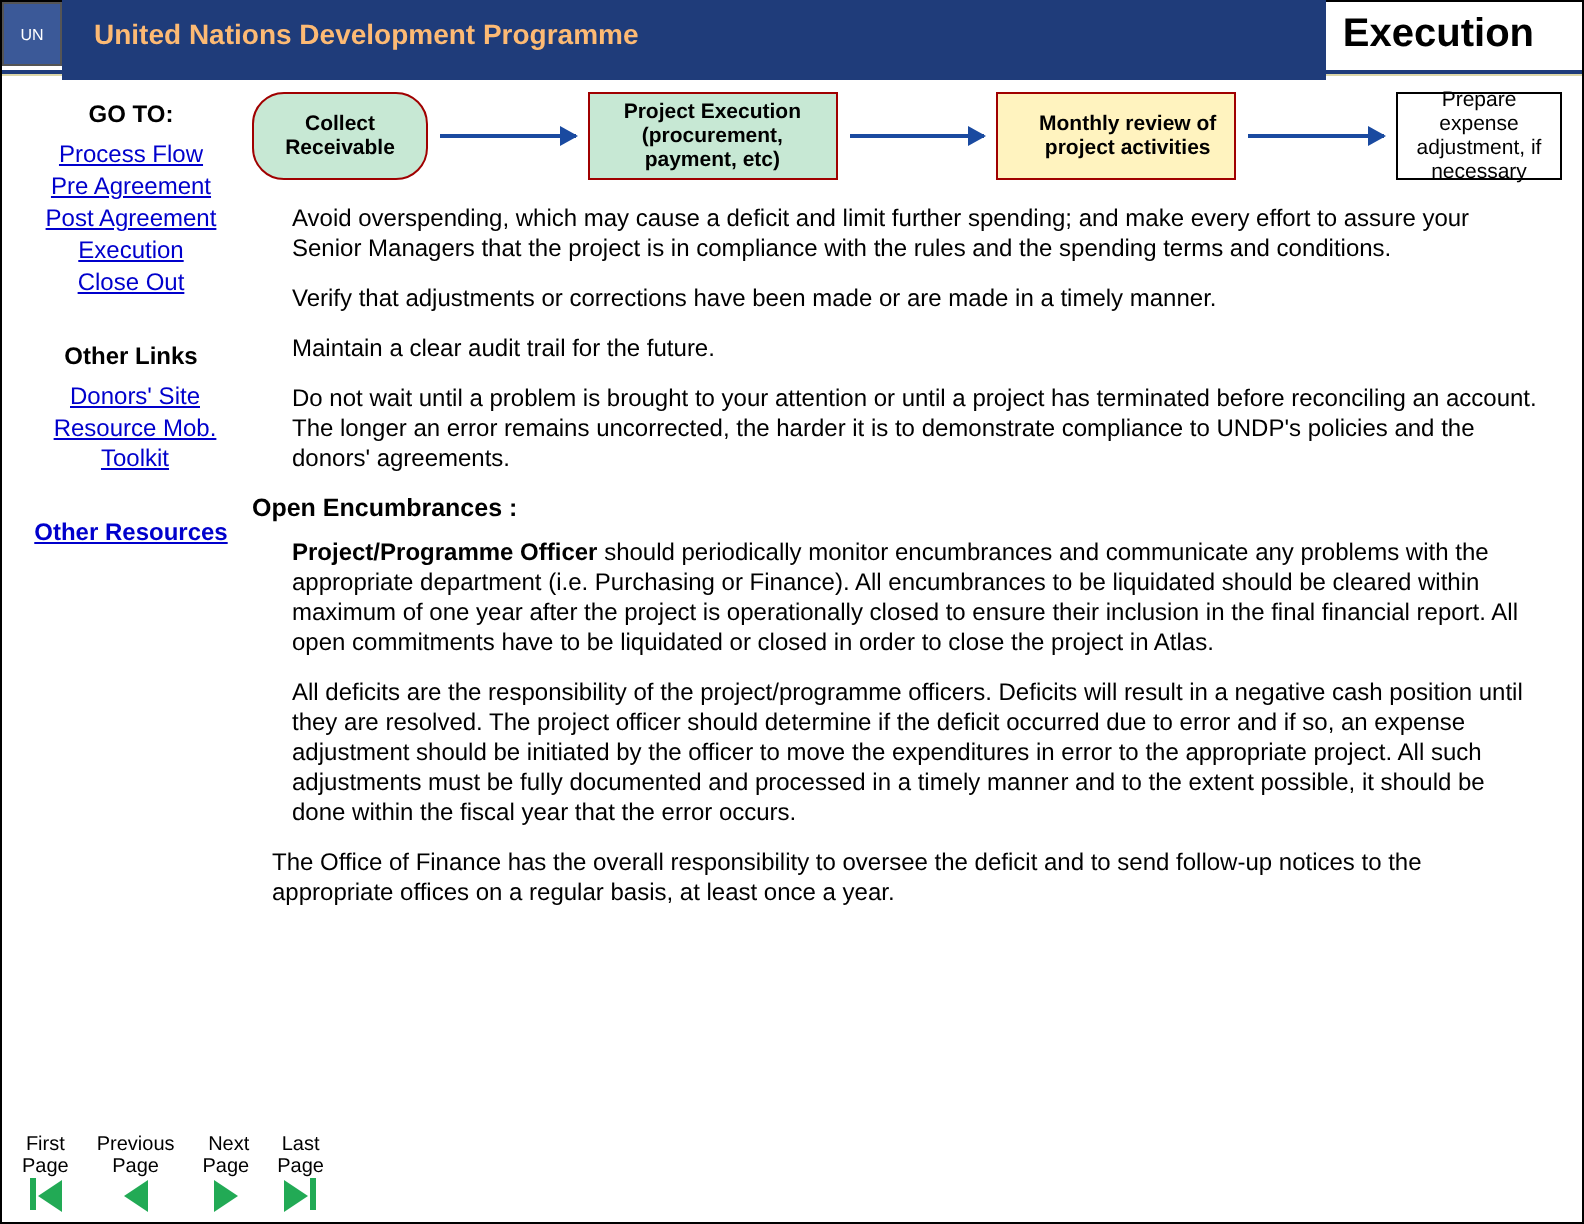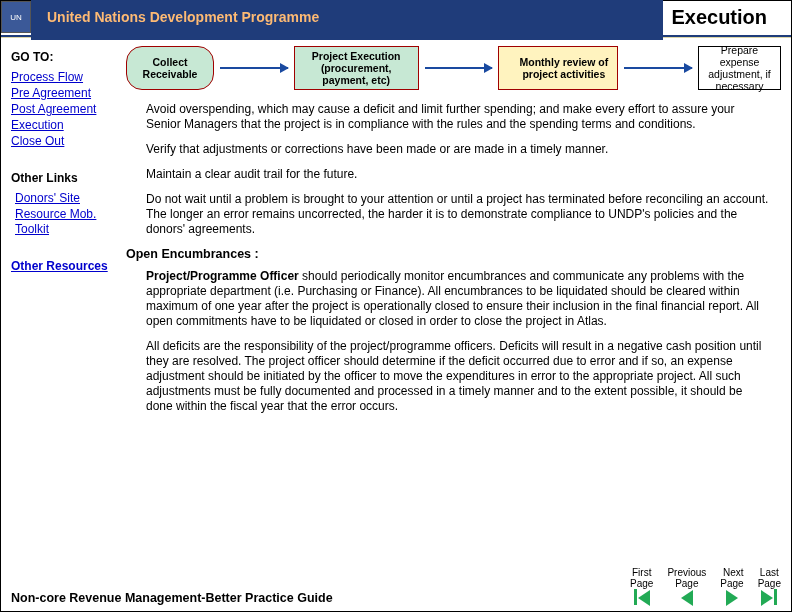--- a/index.html
+++ b/index.html
@@ -68,20 +68,21 @@
 
   .content-row {
     display: flex;
     padding: 8px 10px 0 10px;
   }
   .sidebar {
     width: 115px;
     flex-shrink: 0;
     font-size: 12px;
     padding-right: 6px;
+    text-align: center;
   }
   .sidebar-heading {
     font-weight: bold;
     margin-top: 4px;
     margin-bottom: 6px;
   }
   .sidebar-link {
     color: #0000cc;
     text-decoration: underline;
     display: block;
@@ -243,25 +244,25 @@
       <div class="para">Avoid overspending, which may cause a deficit and limit further spending; and make every effort to assure your Senior Managers that the project is in compliance with the rules and the spending terms and conditions.</div>
       <div class="para">Verify that adjustments or corrections have been made or are made in a timely manner.</div>
       <div class="para">Maintain a clear audit trail for the future.</div>
       <div class="para">Do not wait until a problem is brought to your attention or until a project has terminated before reconciling an account. The longer an error remains uncorrected, the harder it is to demonstrate compliance to UNDP's policies and the donors' agreements.</div>
 
       <div class="subheading" style="margin-left:0">Open Encumbrances :</div>
       <div class="para">
         <b>Project/Programme Officer </b><span>should periodically monitor encumbrances and communicate any problems with the appropriate department (i.e. Purchasing or Finance). All encumbrances to be liquidated should be cleared within maximum of one year after the project is operationally closed to ensure their inclusion in the final financial report. All open commitments have to be liquidated or closed in order to close the project in Atlas.</span>
       </div>
       <div class="para">All deficits are the responsibility of the project/programme officers. Deficits will result in a negative cash position until they are resolved. The project officer should determine if the deficit occurred due to error and if so, an expense adjustment should be initiated by the officer to move the expenditures in error to the appropriate project. All such adjustments must be fully documented and processed in a timely manner and to the extent possible, it should be done within the fiscal year that the error occurs.</div>
+      <div class="para" style="margin-left:10px">The Office of Finance has the overall responsibility to oversee the deficit and to send follow-up notices to the appropriate offices on a regular basis, at least once a year.</div>
     </div>
   </div>
 
   <div class="footer">
-    <div class="footer-title">Non-core Revenue Management-Better Practice Guide</div>
     <div class="nav-cluster">
       <div class="nav-item">
         <span style="white-space:pre-line;text-align:center">First
 Page</span>
         <div class="nav-icon-wrap">
             <div class="bar-l"></div>
             <div class="nav-icon tri-left"></div>
           </div>
       </div>
       <div class="nav-item">

